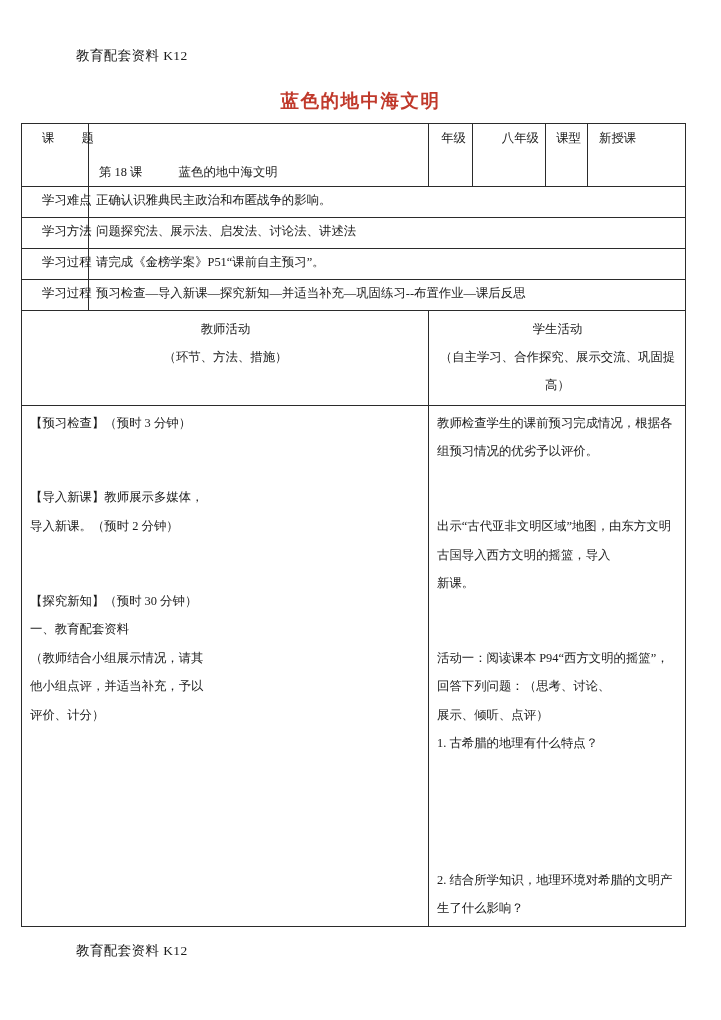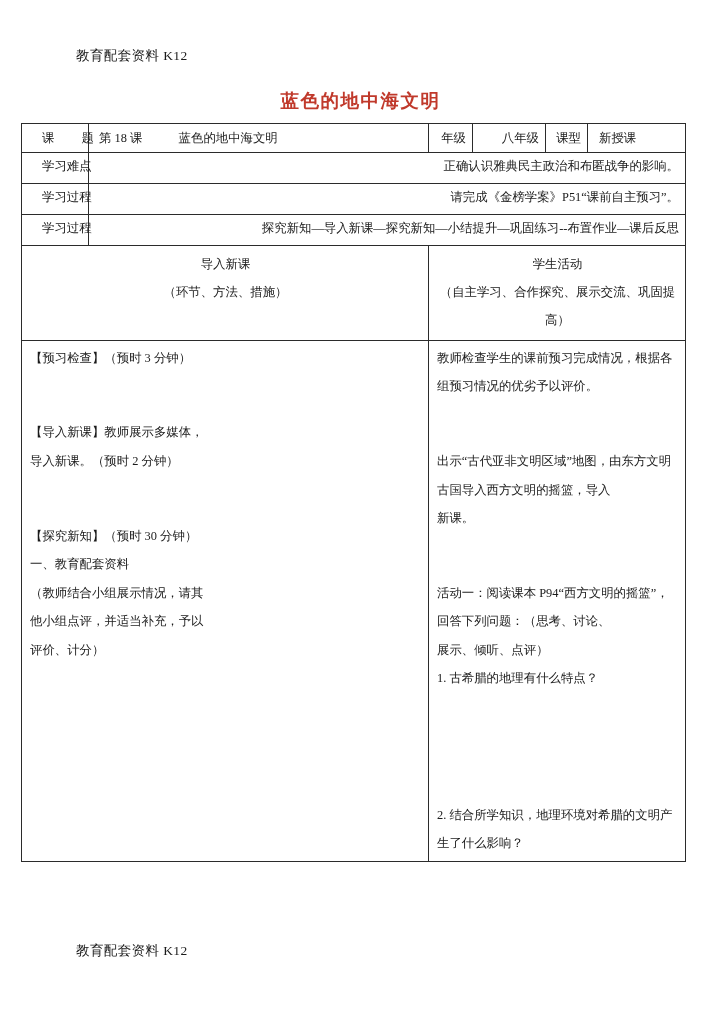--- a/index.html
+++ b/index.html
@@ -82,35 +82,35 @@
     width: 52px;
     text-align: justify;
     text-align-last: justify;
   }
   .ctr { text-align: right; }
   .nowrap { white-space: nowrap; }
 
   
   .r1 td { height: 28px; vertical-align: middle; }
   .r1 .cell { padding-top: 2px; padding-bottom: 2px; }
-  .title-cell .cell { padding-left: 10px; }
+  .title-cell .cell { padding-left: 10px; margin-top: 34px; }
   .gap-inline { display: inline-block; width: 30px; }
 
   .objectives .cell { padding: 2px 8px 6px 9px; }
   .objectives p {
     margin: 0 0 0 0;
     line-height: 2.25;
     text-indent: 0;
   }
 
   .emphasis-row td { height: 52px; }
   .emphasis-row .cell { padding-top: 3px; }
 
   .simple-row td { height: 30px; vertical-align: middle; }
-  .simple-row .cell { padding-top: 1px; padding-bottom: 1px; text-align: right; }
+  .simple-row .cell { padding-top: 1px; padding-bottom: 1px; }
 
   .act-head td { vertical-align: middle; }
   .act-head .cell {
     padding-top: 5px;
     padding-bottom: 5px;
     text-align: center;
     line-height: 2.25;
   }
 
   .act-row td { vertical-align: top; }
@@ -172,43 +172,51 @@
 
     <tr class="simple-row">
       <td class="lbl">
         <div class="cell">学习难点</div>
       </td>
       <td colspan="5">
         <div class="cell">正确认识雅典民主政治和布匿战争的影响。</div>
       </td>
     </tr>
 
+    <tr class="simple-row">
+      <td class="lbl">
+        <div class="cell">学习方法</div>
+      </td>
+      <td colspan="5">
+        <div class="cell">问题探究法、展示法、启发法、讨论法、讲述法</div>
+      </td>
+    </tr>
 
     <tr class="simple-row">
       <td class="lbl">
         <div class="cell">学习过程</div>
       </td>
       <td colspan="5">
         <div class="cell">请完成《金榜学案》P51“课前自主预习”。</div>
       </td>
     </tr>
 
     <tr class="simple-row">
       <td class="lbl">
         <div class="cell">学习过程</div>
       </td>
       <td colspan="5">
-        <div class="cell">探究新知—导入新课—探究新知—小结提升—巩固练习--布置作业—课后反思</div>
+        <div class="cell">预习检查—导入新课—探究新知—并适当补充—巩固练习--布置作业—课后反思</div>
       </td>
     </tr>
 
     <tr class="act-head">
       <td colspan="2">
         <div class="cell">
-          <div>导入新课</div>
+          <div>教师活动</div>
           <div>（环节、方法、措施）</div>
         </div>
       </td>
       <td colspan="4">
         <div class="cell">
           <div>学生活动</div>
           <div>（自主学习、合作探究、展示交流、巩固提高）</div>
         </div>
       </td>
     </tr>

